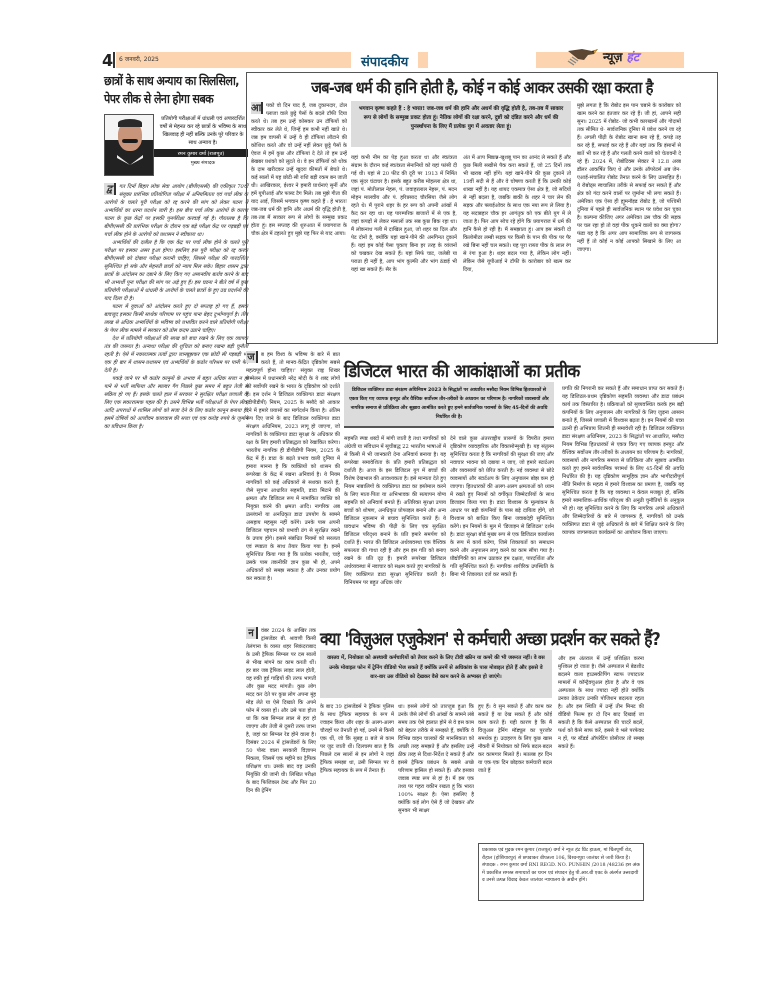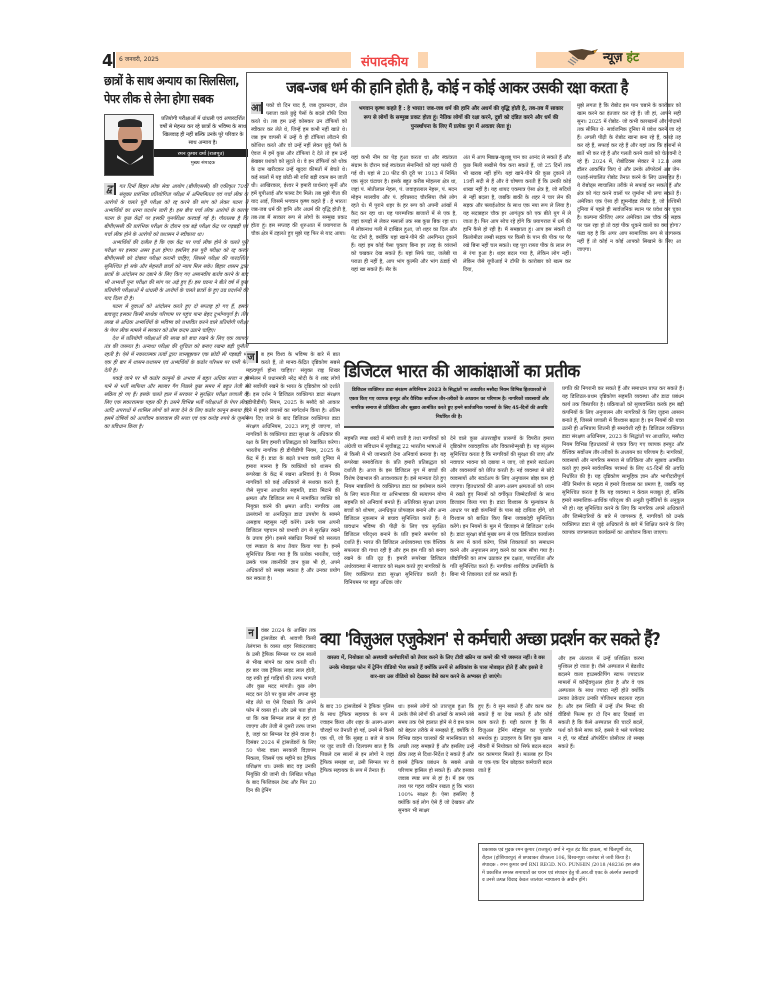--- a/index.html
+++ b/index.html
@@ -7,26 +7,26 @@
   body { font-family: "DejaVu Serif", serif; color: #222; position: relative; }
 
   .page { position: absolute; left: 96px; top: 50px; width: 588px; height: 900px; }
 
   
   .masthead { position: absolute; left: 0; top: 0; width: 588px; height: 20px; }
   .page-num { position: absolute; left: 6px; top: 1px; font-family: "DejaVu Sans", sans-serif; font-weight: bold; font-size: 16px; color: #222; }
   .num-bar { position: absolute; left: 17px; top: 2px; width: 2px; height: 16px; background: #333; }
   .date-strip { position: absolute; left: 20px; top: 2px; width: 312px; height: 16px; background: #fcd5b0; }
   .date-text { position: absolute; left: 3px; top: 3px; font-size: 6px; color: #333; font-family: "DejaVu Sans", sans-serif; }
-  .section-name { position: absolute; left: 255px; top: 2px; font-family: "DejaVu Sans", sans-serif; font-weight: bold; font-size: 13px; color: #ef4444; background:#fff; padding: 0 10px; }
+  .section-name { position: absolute; left: 255px; top: 2px; font-family: "DejaVu Sans", sans-serif; font-weight: bold; font-size: 13px; color: #0c4a6e; background:#fff; padding: 0 10px; }
   .right-strip { position: absolute; left: 440px; top: 2px; width: 148px; height: 16px; background: #fcd5b0; }
   .logo { position: absolute; left: 470px; top: -6px; height: 24px; display: flex; align-items: center; gap: 3px; }
   .logo-bird { width: 34px; height: 22px; }
   .logo-text { font-family: "DejaVu Sans", sans-serif; font-weight: bold; font-size: 12px; color: #222; }
-  .logo-text .hunt { color: #4d7c0f; }
+  .logo-text .hunt { color: #8b5cf6; font-style: italic; }
 
   
   .left-col { position: absolute; left: 0; top: 22px; width: 144px; margin-left: 8px; }
   .left-headline { font-family: "DejaVu Sans", sans-serif; font-weight: bold; font-size: 12.5px; line-height: 18px; letter-spacing: -0.6px; color: #222; transform: scaleX(0.88); transform-origin: left; width: 163px; }
   .author-box { display: flex; margin-top: 6px; }
   .photo { width: 50px; height: 62px; border: 1px solid #555; background: linear-gradient(#f4f4f4 0 42%, #222 42% 100%); position: relative; overflow: hidden; }
   .photo .face { position: absolute; left: 13px; top: 6px; width: 24px; height: 30px; border-radius: 45%; background: #c9957a; }
   .photo .hair { position: absolute; left: 13px; top: 4px; width: 24px; height: 8px; border-radius: 50% 50% 0 0; background: #2a2a2a; }
   .photo .mustache { position: absolute; left: 17px; top: 24px; width: 16px; height: 4px; border-radius: 4px; background: #1a1a1a; }
   .photo .collar { position: absolute; left: 12px; top: 40px; width: 26px; height: 10px; background: #eee; clip-path: polygon(0 0,50% 100%,100% 0,100% 30%,50% 100%,0 30%); }
@@ -35,21 +35,21 @@
   .byline { margin-top: 3px; background: #222; color: #fff; font-size: 5px; text-align: center; padding: 1px 0; margin-left: -4px; }
   .byline-role { font-size: 5px; text-align: center; color: #222; margin-top: 2px; }
 
   .body-text { font-size: 5.2px; line-height: 8px; text-align: justify; color: #333; }
   .body-text p { text-indent: 8px; }
   .dropcap { float: left; width: 12px; height: 12px; background: #ddd; font-family: "DejaVu Sans", sans-serif; font-weight: bold; font-size: 10px; line-height: 12px; text-align: center; margin: 1px 3px 0 0; border-right: 2px solid #333; }
 
   .left-body { margin-top: 6px; font-style: italic; }
 
   
-  .box-article { position: absolute; left: 150px; top: 22px; width: 422px; height: 272px; border: 1px solid #555; }
+  .box-article { position: absolute; left: 150px; top: 22px; width: 472px; height: 272px; border: 1px solid #555; }
   .box-headline { position: absolute; left: 0; width: 100%; top: 3px; text-align: center; font-family: "DejaVu Sans", sans-serif; font-weight: bold; font-size: 16px; letter-spacing: -0.8px; color: #222; transform: scaleX(0.9); }
   .quote-box { position: absolute; left: 104px; top: 28px; width: 220px; height: 46px; background: #dcdcdc; padding: 3px 6px; font-family: "DejaVu Sans", sans-serif; font-weight: bold; font-size: 5.4px; line-height: 9px; text-align: center; color: #222; }
   .col { position: absolute; }
   .dig-headline { position: absolute; left: 248px; top: 308px; font-family: "DejaVu Sans", sans-serif; font-weight: bold; font-size: 18px; letter-spacing: -0.6px; color: #222; transform: scaleX(0.92); transform-origin: left; }
   .dig-box { position: absolute; left: 248px; top: 332px; width: 210px; height: 46px; background: #dcdcdc; border-bottom: 2px solid #555; padding: 3px 5px; font-family: "DejaVu Sans", sans-serif; font-weight: bold; font-size: 4.8px; line-height: 9px; text-align: center; color: #222; }
 
   
   .vis-headline { position: absolute; left: 224px; top: 576px; font-family: "DejaVu Sans", sans-serif; font-weight: bold; font-size: 18px; letter-spacing: -0.8px; color: #222; transform: scaleX(0.86); transform-origin: left; white-space: nowrap; }
   .vis-box { position: absolute; left: 224px; top: 600px; width: 232px; height: 48px; background: #dcdcdc; padding: 3px 5px; font-family: "DejaVu Sans", sans-serif; font-weight: bold; font-size: 5.2px; line-height: 9.5px; text-align: center; color: #222; }
 

